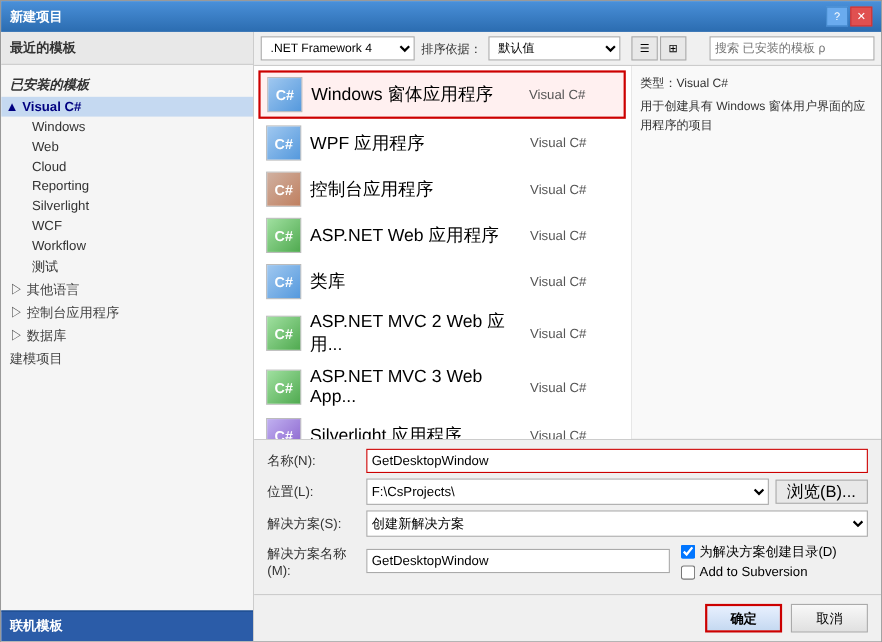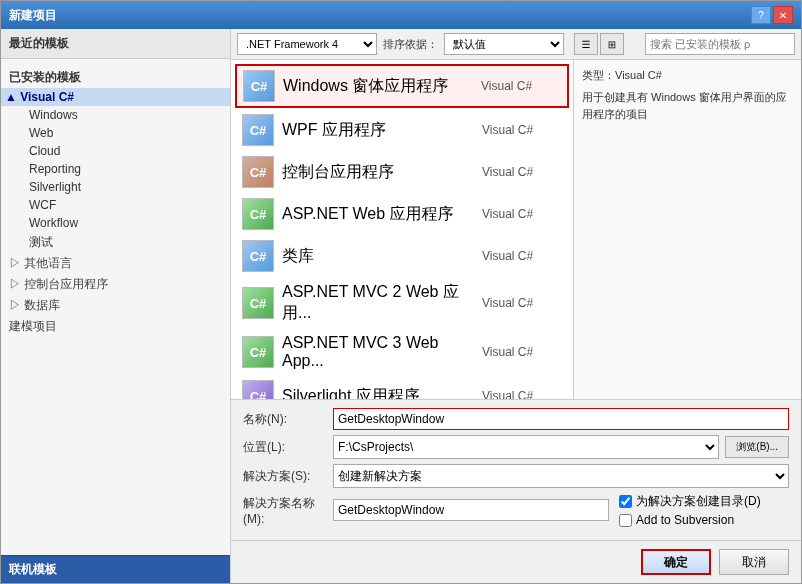--- a/index.html
+++ b/index.html
@@ -297,21 +297,21 @@
       background: white;
     }
 
     .browse-btn {
       margin-left: 6px;
       height: 22px;
       padding: 0 10px;
       border: 1px solid #aaa;
       background: #e8e8e8;
       cursor: pointer;
-      font-size: 10px;
+      font-size: 15px;
     }
 
     
     .footer {
       background: #f0f0f0;
       border-top: 1px solid #ccc;
       padding: 8px 12px;
       display: flex;
       align-items: center;
       justify-content: flex-end;
@@ -369,21 +369,21 @@
       <button class="title-btn">?</button>
       <button class="title-btn close">✕</button>
     </div>
   </div>
 
   <div class="content">
 
     <div class="sidebar">
       <div class="sidebar-section">最近的模板</div>
       <div class="sidebar-tree">
-        <div class="tree-item group-header" style="font-weight:bold; color:#333; padding-left:8px; padding-top:6px;">
+        <div class="tree-item group-header" style="font-weight:bold; color:#333; padding-left:8px; padding-top:6px;font-style:italic;">
           <span>已安装的模板</span>
         </div>
         <div class="tree-item parent selected">
           <span>▲ Visual C#</span>
         </div>
         <div class="tree-item child">Windows</div>
         <div class="tree-item child">Web</div>
         <div class="tree-item child">Cloud</div>
         <div class="tree-item child">Reporting</div>
         <div class="tree-item child">Silverlight</div>

